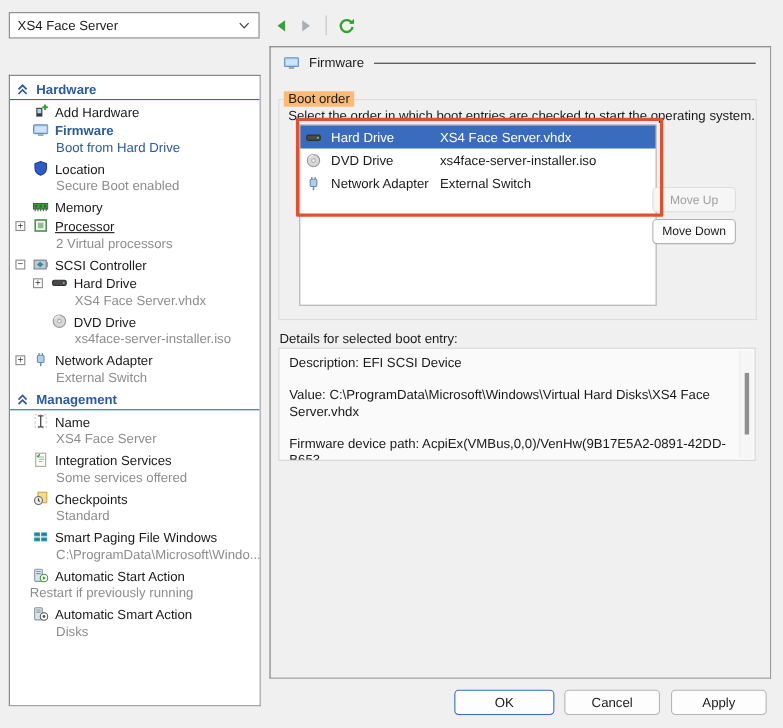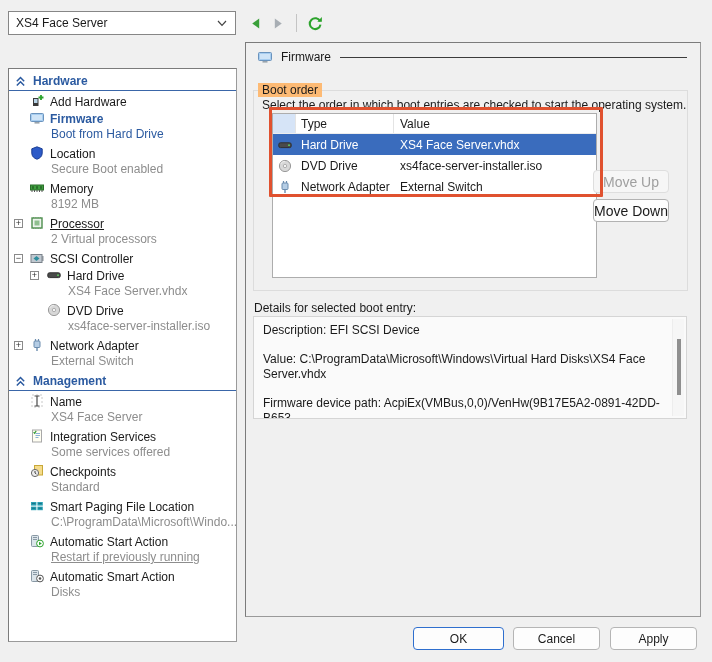--- a/index.html
+++ b/index.html
@@ -85,21 +85,21 @@
 
   .annotation-box {
     position: absolute; left: 23px; top: 64px; width: 334px; height: 90px;
     border: 3px solid var(--annotation_red); border-radius: 1px;
     pointer-events: none; z-index: 5;
   }
 
   .move-btn {
     position: absolute; left: 339px; width: 76px; height: 23px;
     border-radius: 4px; border: 1px solid #b2b2b2; background: #fdfdfd;
-    font-family: inherit; font-size: 14px; color: #1a1a1a;
+    font-family: inherit; font-size: 11px; color: #1a1a1a;
   }
   .move-btn.up { top: 79px; }
   .move-btn.down { top: 108px; }
   .move-btn.disabled { color: #9f9f9f; border-color: #dedede; background: #f6f6f6; }
 
   .details-label { position: absolute; left: 8px; top: 258px; }
   .details-box {
     position: absolute; left: 7px; top: 273px; width: 434px; height: 103px;
     background: #fafafa; border: 1px solid #d5d5d5;
     padding: 6px 24px 6px 9px; line-height: 15px; overflow: hidden;
@@ -200,21 +200,20 @@
           <svg width="14" height="14" viewBox="0 0 14 14">
             <rect x="0.5" y="4" width="13" height="5" fill="#3f9e3f" stroke="#2a6e2a"></rect>
             <path d="M2 9v2M4.5 9v2M7 9v2M9.5 9v2M12 9v2" stroke="#555" stroke-width="1"></path>
             <rect x="2" y="5.2" width="2" height="2.6" fill="#2a6e2a"></rect>
             <rect x="6" y="5.2" width="2" height="2.6" fill="#2a6e2a"></rect>
             <rect x="10" y="5.2" width="2" height="2.6" fill="#2a6e2a"></rect>
           </svg>
         </span>
         <span class="sb-label" style="left: 41px;">Memory</span>
       </div>
-      <div class="sb-sub" style="padding-left: 42px;">8192 MB</div>
       <div class="sb-item">
         <span class="expander" style="left: 5px;">+</span>
         <span class="icn" style="left: 21px;">
           <svg width="14" height="14" viewBox="0 0 14 14">
             <path d="M3.5 1v12M5.8 1v12M8.2 1v12M10.5 1v12" stroke="#9ab89a" stroke-width="0.8"></path>
             <rect x="2" y="2" width="10" height="10" fill="#eef4ee" stroke="#4e8e4e" stroke-width="1.4"></rect>
             <rect x="4.5" y="4.5" width="5" height="5" fill="#8fbf8f"></rect>
           </svg>
         </span>
         <span class="sb-label" style="left: 41px; text-decoration: underline;">Processor</span>
@@ -310,35 +309,35 @@
           <svg width="14" height="14" viewBox="0 0 14 14">
             <g fill="#29a0b4">
               <rect x="1" y="3" width="5.4" height="3.6"></rect>
               <rect x="7.4" y="3" width="5.4" height="3.6"></rect>
               <rect x="1" y="7.6" width="5.4" height="3.6"></rect>
               <rect x="7.4" y="7.6" width="5.4" height="3.6"></rect>
             </g>
             <path d="M2 4.6h3.4M8.4 4.6h3.4M2 9.2h3.4M8.4 9.2h3.4" stroke="#147083" stroke-width="1"></path>
           </svg>
         </span>
-        <span class="sb-label" style="left: 41px;">Smart Paging File Location</span>
+        <span class="sb-label" style="left: 41px;">Smart Paging File Windows</span>
       </div>
       <div class="sb-sub" style="padding-left: 42px;">C:\ProgramData\Microsoft\Windo...</div>
       <div class="sb-item">
         <span class="icn" style="left: 21px;">
           <svg width="14" height="14" viewBox="0 0 14 14">
             <rect x="1.5" y="1.5" width="7" height="11" rx="1" fill="#dbe4ea" stroke="#8898a4"></rect>
             <path d="M3 3.5h4M3 5.5h4" stroke="#8898a4"></path>
             <circle cx="10" cy="9.5" r="3.4" fill="#fff" stroke="#2ca32c"></circle>
             <path d="M9 7.8v3.4l2.8-1.7z" fill="#2ca32c"></path>
           </svg>
         </span>
         <span class="sb-label" style="left: 41px;">Automatic Start Action</span>
       </div>
-      <div class="sb-sub" style="padding-left: 42px; text-decoration: underline;">Restart if previously running</div>
+      <div class="sb-sub" style="padding-left: 18px;">Restart if previously running</div>
       <div class="sb-item">
         <span class="icn" style="left: 21px;">
           <svg width="14" height="14" viewBox="0 0 14 14">
             <rect x="1.5" y="1.5" width="7" height="11" rx="1" fill="#dbe4ea" stroke="#8898a4"></rect>
             <path d="M3 3.5h4M3 5.5h4" stroke="#8898a4"></path>
             <circle cx="10" cy="9.5" r="3.4" fill="#fff" stroke="#555"></circle>
             <circle cx="10" cy="9.5" r="1.3" fill="#555"></circle>
           </svg>
         </span>
         <span class="sb-label" style="left: 41px;">Automatic Smart Action</span>
@@ -356,25 +355,20 @@
           </svg>
         </span>
       <span>Firmware</span>
       <span class="panel-rule"></span>
     </div>
 
     <div class="groupbox">
       <span class="group-label">Boot order</span>
       <div class="instruction">Select the order in which boot entries are checked to start the operating system.</div>
       <div class="listbox" id="bootList">
-          <div class="trow thead">
-            <div class="cell icon-cell"></div>
-            <div class="cell">Type</div>
-            <div class="cell val">Value</div>
-          </div>
           <div class="trow sel">
             <div class="cell icon-cell">
               <span class="icn">
                 <svg width="14" height="14" viewBox="0 0 14 14">
                   <rect x="0.8" y="4.8" width="12.4" height="4.8" rx="1.6" fill="#4a4a4a" stroke="#303030"></rect>
                   <circle cx="11" cy="7.2" r="0.9" fill="#62d762"></circle>
                 </svg>
               </span>
             </div>
             <div class="cell">Hard Drive</div>

